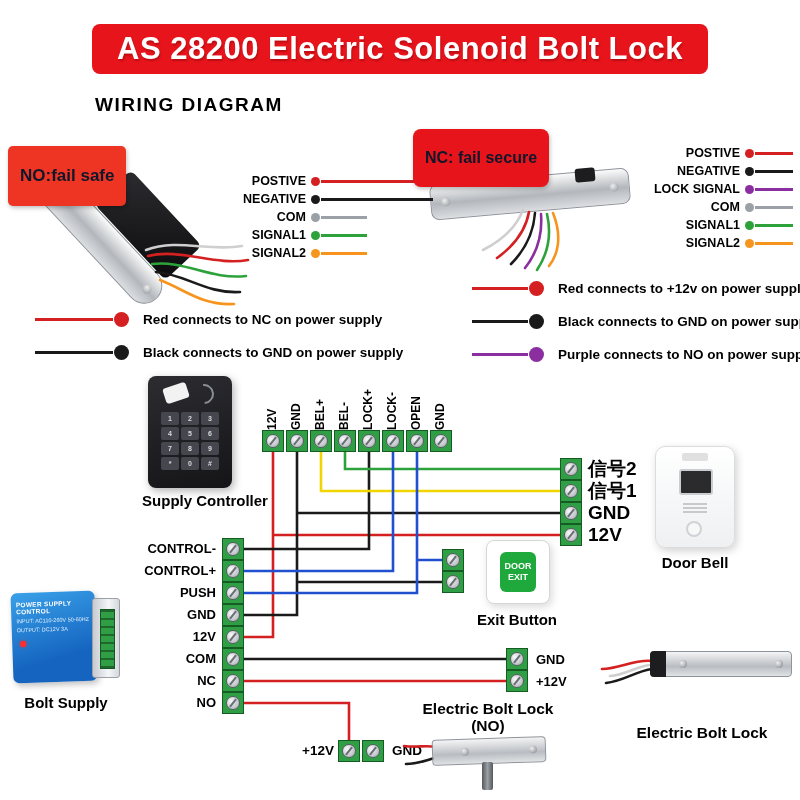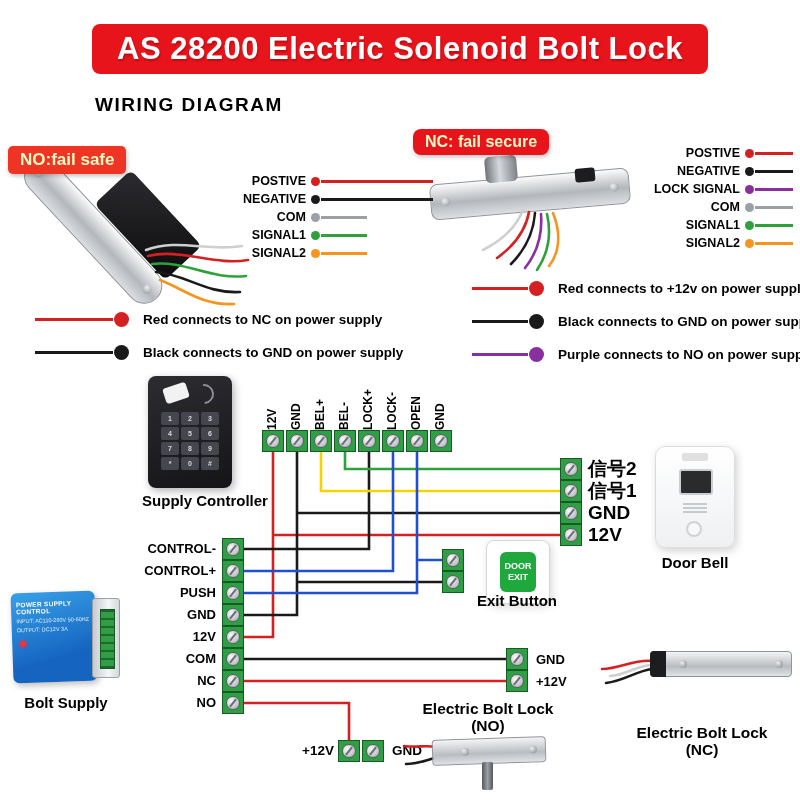--- a/index.html
+++ b/index.html
@@ -2,21 +2,21 @@
 <html><head>
 <meta charset="utf-8">
 <style>
   html,body{margin:0;padding:0}
   body{width:800px;height:800px;background:#fff;font-family:"Liberation Sans",sans-serif;position:relative;overflow:hidden;color:#000}
   .abs{position:absolute}
 
   
   .banner{left:92px;top:24px;width:616px;height:50px;background:#e8141c;border-radius:8px;display:flex;align-items:center;justify-content:center;color:#fff;font-weight:700;font-size:31px;white-space:nowrap;letter-spacing:.5px;text-shadow:1px 2px 2px rgba(100,0,0,.35);z-index:4}
   .heading{left:95px;top:94px;font-size:19px;font-weight:700;letter-spacing:1.5px}
-  .badge{color:#fef9c3;font-weight:700;padding:4px 12px;border-radius:5px;z-index:6;box-shadow:1px 2px 4px rgba(0,0,0,.25)}
+  .badge{color:#0f172a;font-weight:700;padding:20px 12px;border-radius:5px;z-index:6;box-shadow:1px 2px 4px rgba(0,0,0,.25)}
 
   
   .bg-red{background:#d42020}.bg-black{background:#1a1a1a}.bg-gray{background:#9aa0a6}
   .bg-green{background:#2ea23a}.bg-orange{background:#f7941d}.bg-purple{background:#8b2fa0}
 
   
   .wlrow{left:180px;display:flex;align-items:center;height:14px}
   .wl{width:126px;text-align:right;font-weight:700;font-size:12.5px;padding-right:5px;white-space:nowrap}
   .wrrow{left:598px;display:flex;align-items:center;height:14px}
   .wr{width:142px;text-align:right;font-weight:700;font-size:12.5px;padding-right:5px;white-space:nowrap}
@@ -333,40 +333,39 @@
 <div class="abs strip-v" style="left:442px;top:549px">
   <div class="term"></div>
     <div class="term"></div>
 </div>
 <div class="abs exit-dev">
   <div class="exit-icon">
     <span>DOOR</span>
     <span>EXIT</span>
   </div>
 </div>
-<div class="abs complabel" style="left:466px;top:592px;width:102px">Exit Button</div>
+<div class="abs complabel" style="left:466px;top:611px;width:102px">Exit Button</div>
 
 <div class="abs strip-v" style="left:506px;top:648px">
   <div class="term"></div>
     <div class="term"></div>
 </div>
 <div class="abs" style="left:536px;top:652px;font-weight:700;font-size:13px">GND</div>
 <div class="abs" style="left:536px;top:674px;font-weight:700;font-size:13px">+12V</div>
 <div class="abs" style="left:640px;top:645px;width:156px;height:50px">
   <svg width="60" height="50" style="left:-46px;top:0;overflow:visible">
     <path d="M58 16 C40 14 26 24 8 24" stroke="#d42020"></path>
     <path d="M58 20 C44 20 32 30 16 31" stroke="#cfcfcf"></path>
     <path d="M58 24 C42 26 30 36 12 38" stroke="#1a1a1a"></path>
   </svg>
   <div class="bolt-plate" style="left:10px;top:6px;width:142px"></div>
   <div class="bolt-cap" style="left:10px;top:6px"></div>
 </div>
 <div class="abs complabel" style="left:610px;top:724px;width:184px;font-size:15.5px">
   <div>Electric Bolt Lock</div>
-  <div>(NC)</div>
 </div>
 
 <div class="abs strip-h0" style="left:338px;top:740px">
   <div class="term"></div>
     <div class="term"></div>
 </div>
 <div class="abs" style="left:284px;top:743px;width:50px;text-align:right;font-weight:700;font-size:13.5px">+12V</div>
 <div class="abs" style="left:392px;top:743px;font-weight:700;font-size:13.5px">GND</div>
 <div class="abs complabel" style="left:414px;top:700px;width:148px;font-size:15.5px">
   <div>Electric Bolt Lock</div>

